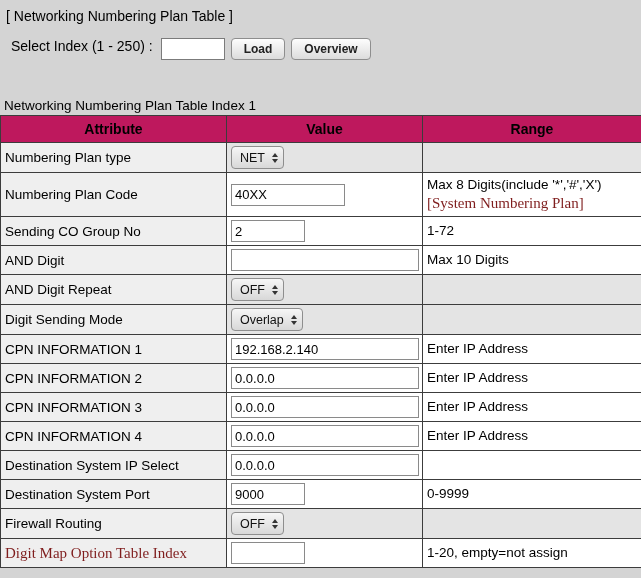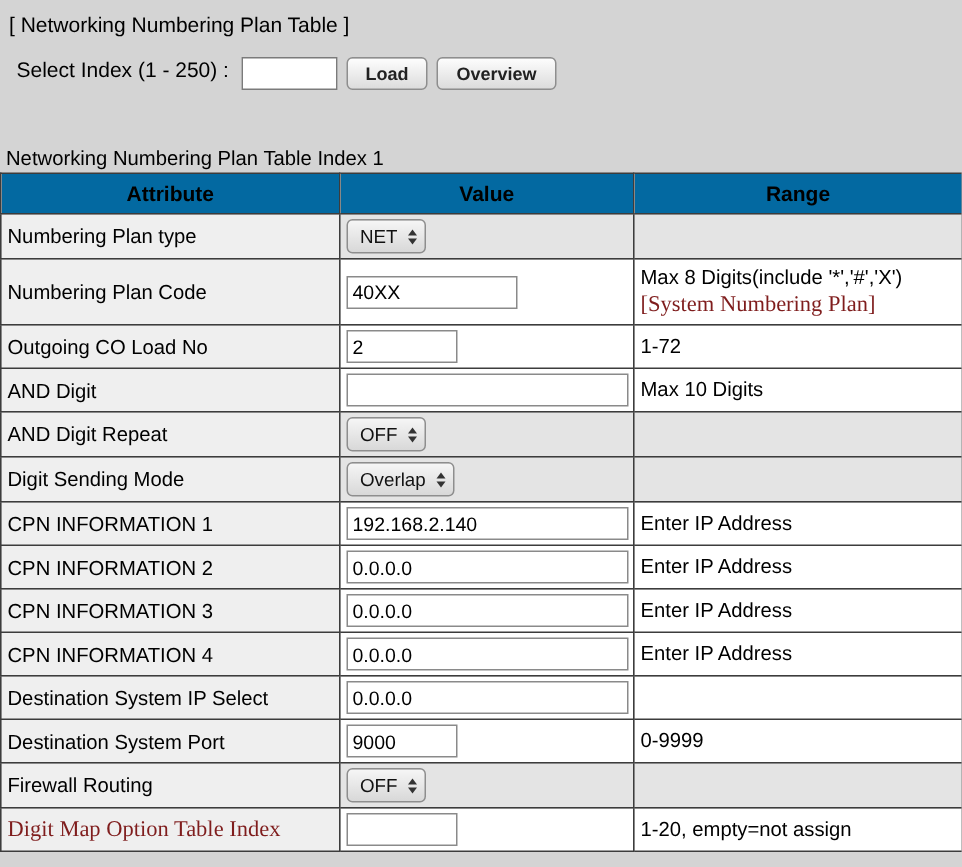--- a/index.html
+++ b/index.html
@@ -27,21 +27,21 @@
   table.npt{
     width:641px;border-collapse:collapse;table-layout:fixed;
     font-size:13.5px;
   }
   table.npt th,table.npt td{
     border:1px solid #3c3c3c;
     padding:3px 4px;vertical-align:middle;
     overflow:hidden;white-space:nowrap;
   }
   table.npt th{
-    background:#0369a1;font-weight:bold;font-size:14px;text-align:center;
+    background:#be185d;font-weight:bold;font-size:14px;text-align:center;
     height:20px;
   }
   col.c-attr{width:226px;}
   col.c-value{width:196px;}
   col.c-range{width:219px;}
   td.attr{background:#efefef;height:22px;}
   td.val,td.rng{background:#ffffff;}
   tr.shaded td.val,tr.shaded td.rng{background:#e4e4e4;margin-top:44px;}
   td.rng{white-space:normal;line-height:1.3;}
   .link-text{
@@ -109,21 +109,21 @@
               </span>
             </span></td>
           <td class="rng"><span></span></td>
         </tr>
         <tr>
           <td class="attr">Numbering Plan Code</td>
           <td class="val"><input type="text" class="cell-input sz-md" value="40XX" style=""></td>
           <td class="rng"><span>Max 8 Digits(include '*','#','X')</span><br><span class="link-text">[System Numbering Plan]</span></td>
         </tr>
         <tr>
-          <td class="attr">Outgoing CO Load No</td>
+          <td class="attr">Sending CO Group No</td>
           <td class="val"><input type="text" class="cell-input sz-sm" value="2" style=""></td>
           <td class="rng"><span>1-72</span></td>
         </tr>
         <tr>
           <td class="attr">AND Digit</td>
           <td class="val"><input type="text" class="cell-input sz-lg" value="" style=""></td>
           <td class="rng"><span>Max 10 Digits</span></td>
         </tr>
         <tr class="shaded">
           <td class="attr">AND Digit Repeat</td>

